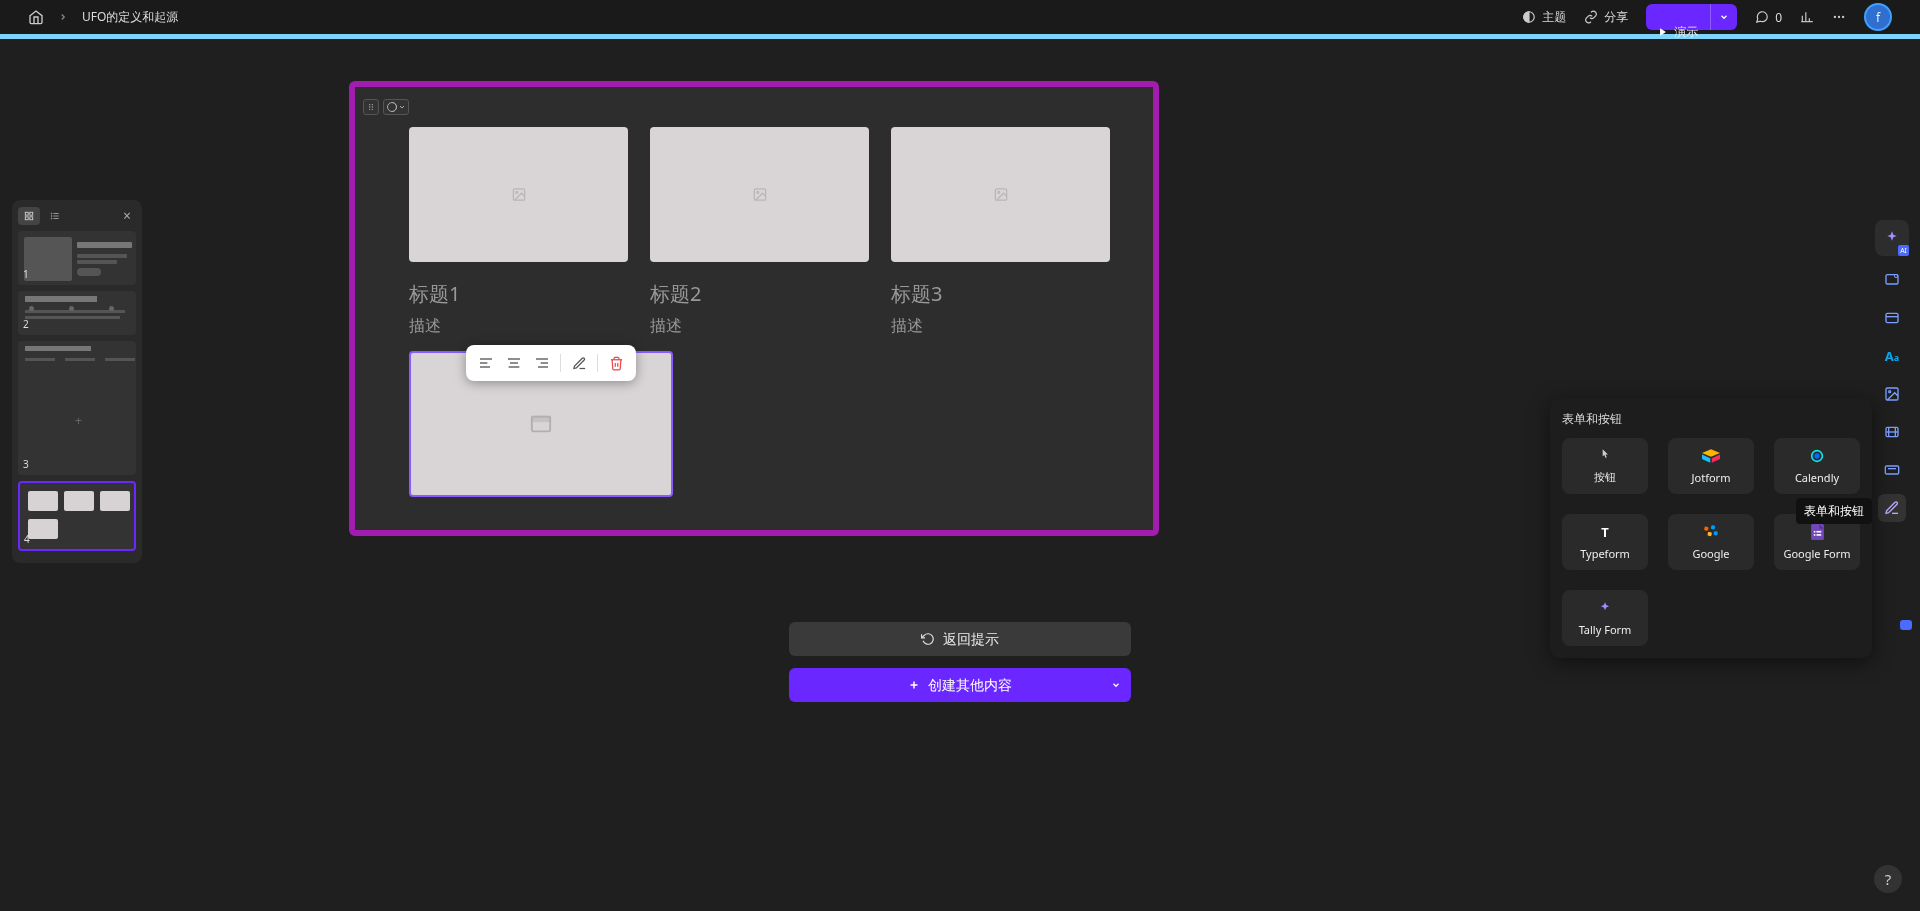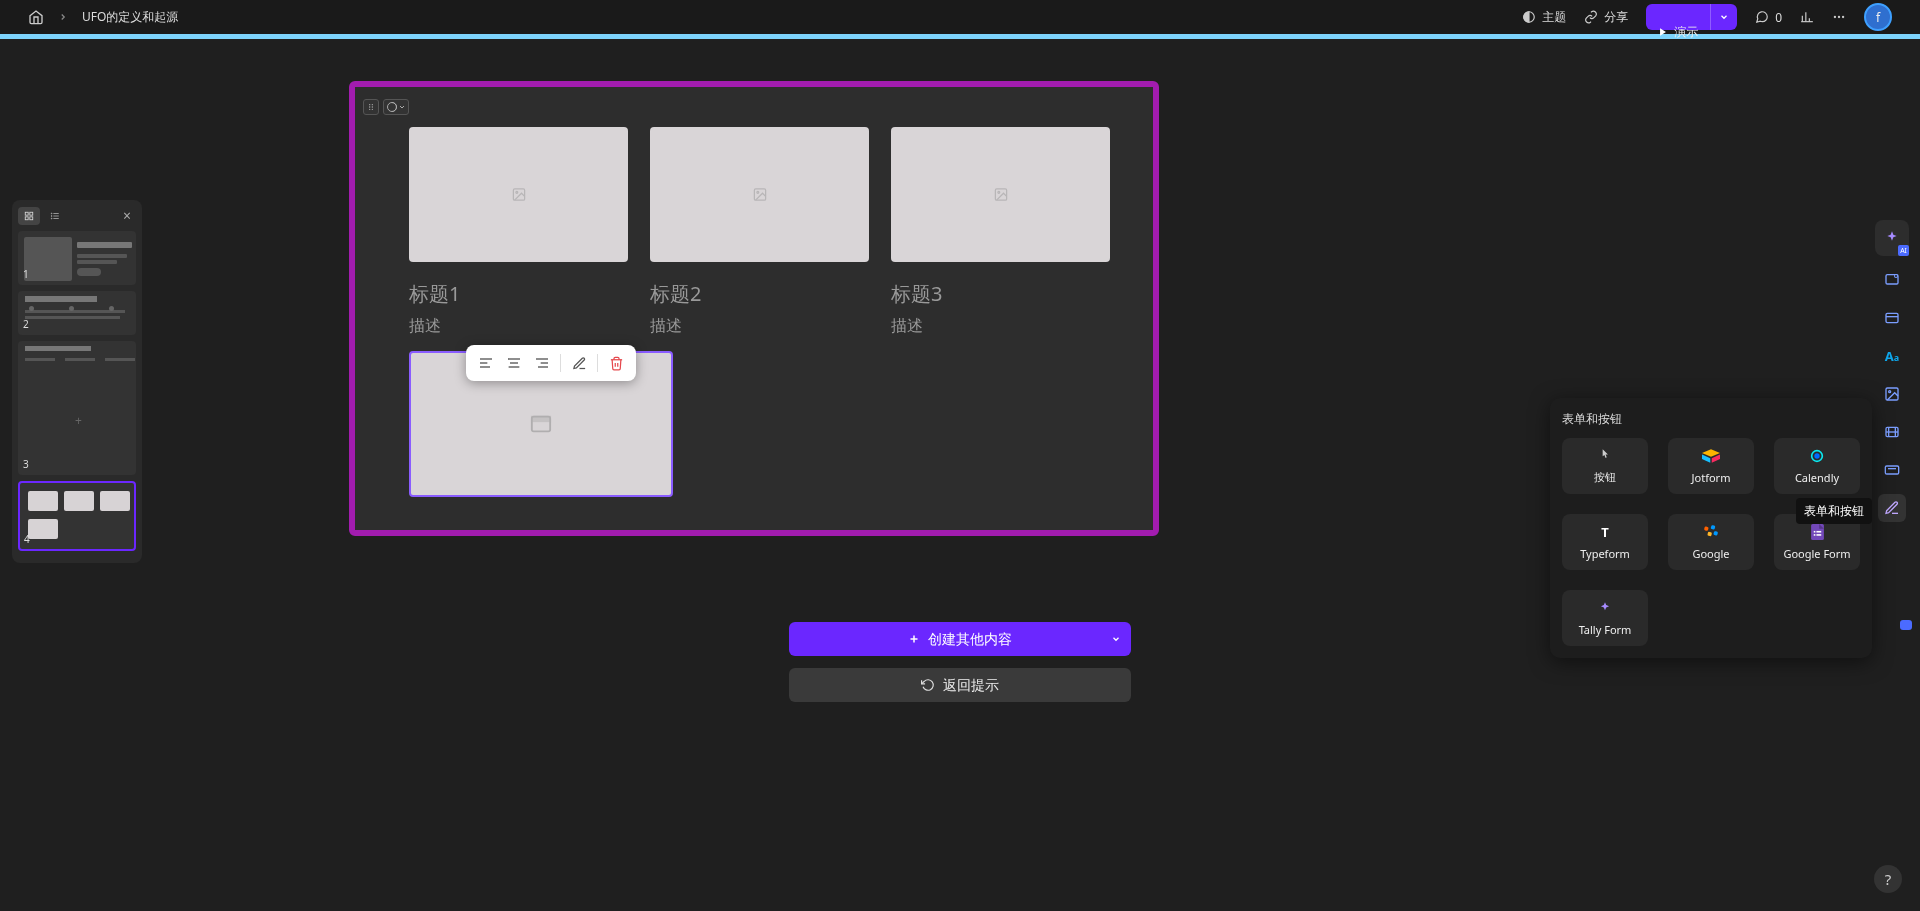--- a/index.html
+++ b/index.html
@@ -351,42 +351,42 @@
           <path d="M19 6l-1 14a2 2 0 0 1-2 2H8a2 2 0 0 1-2-2L5 6"></path>
           <path d="M10 11v6"></path>
           <path d="M14 11v6"></path>
           <path d="M8 6V4a2 2 0 0 1 2-2h4a2 2 0 0 1 2 2v2"></path>
         </svg>
       </div>
   </div>
 </div>
 
 <div class="bottom-prompt">
+  <div class="btn btn-sec">
+    <span class="ic">
+        <svg width="14" height="14" viewBox="0 0 24 24" fill="none" stroke="#ddd" stroke-width="2">
+          <polyline points="1 4 1 10 7 10"></polyline>
+          <path d="M3.51 15a9 9 0 1 0 2.13-9.36L1 10"></path>
+        </svg>
+      </span>
+    <span>返回提示</span>
+  </div>
   <div class="btn btn-primary" style="position:relative">
     <span class="ic">
         <svg width="12" height="12" viewBox="0 0 24 24" fill="none" stroke="#fff" stroke-width="3">
           <line x1="12" y1="5" x2="12" y2="19"></line>
           <line x1="5" y1="12" x2="19" y2="12"></line>
         </svg>
       </span>
     <span>创建其他内容</span>
     <span class="ic dd-caret">
         <svg width="10" height="10" viewBox="0 0 24 24" fill="none" stroke="#fff" stroke-width="3">
           <polyline points="6 9 12 15 18 9"></polyline>
         </svg>
       </span>
-  </div>
-  <div class="btn btn-sec">
-    <span class="ic">
-        <svg width="14" height="14" viewBox="0 0 24 24" fill="none" stroke="#ddd" stroke-width="2">
-          <polyline points="1 4 1 10 7 10"></polyline>
-          <path d="M3.51 15a9 9 0 1 0 2.13-9.36L1 10"></path>
-        </svg>
-      </span>
-    <span>返回提示</span>
   </div>
 </div>
 
 <div class="right-rail">
   <div class="rr-btn ai">
     <svg width="16" height="16" viewBox="0 0 24 24" fill="#a68bff">
         <path d="M12 2l2 5 5 2-5 2-2 5-2-5-5-2 5-2z"></path>
       </svg>
     <span class="badge">AI</span>
   </div>

